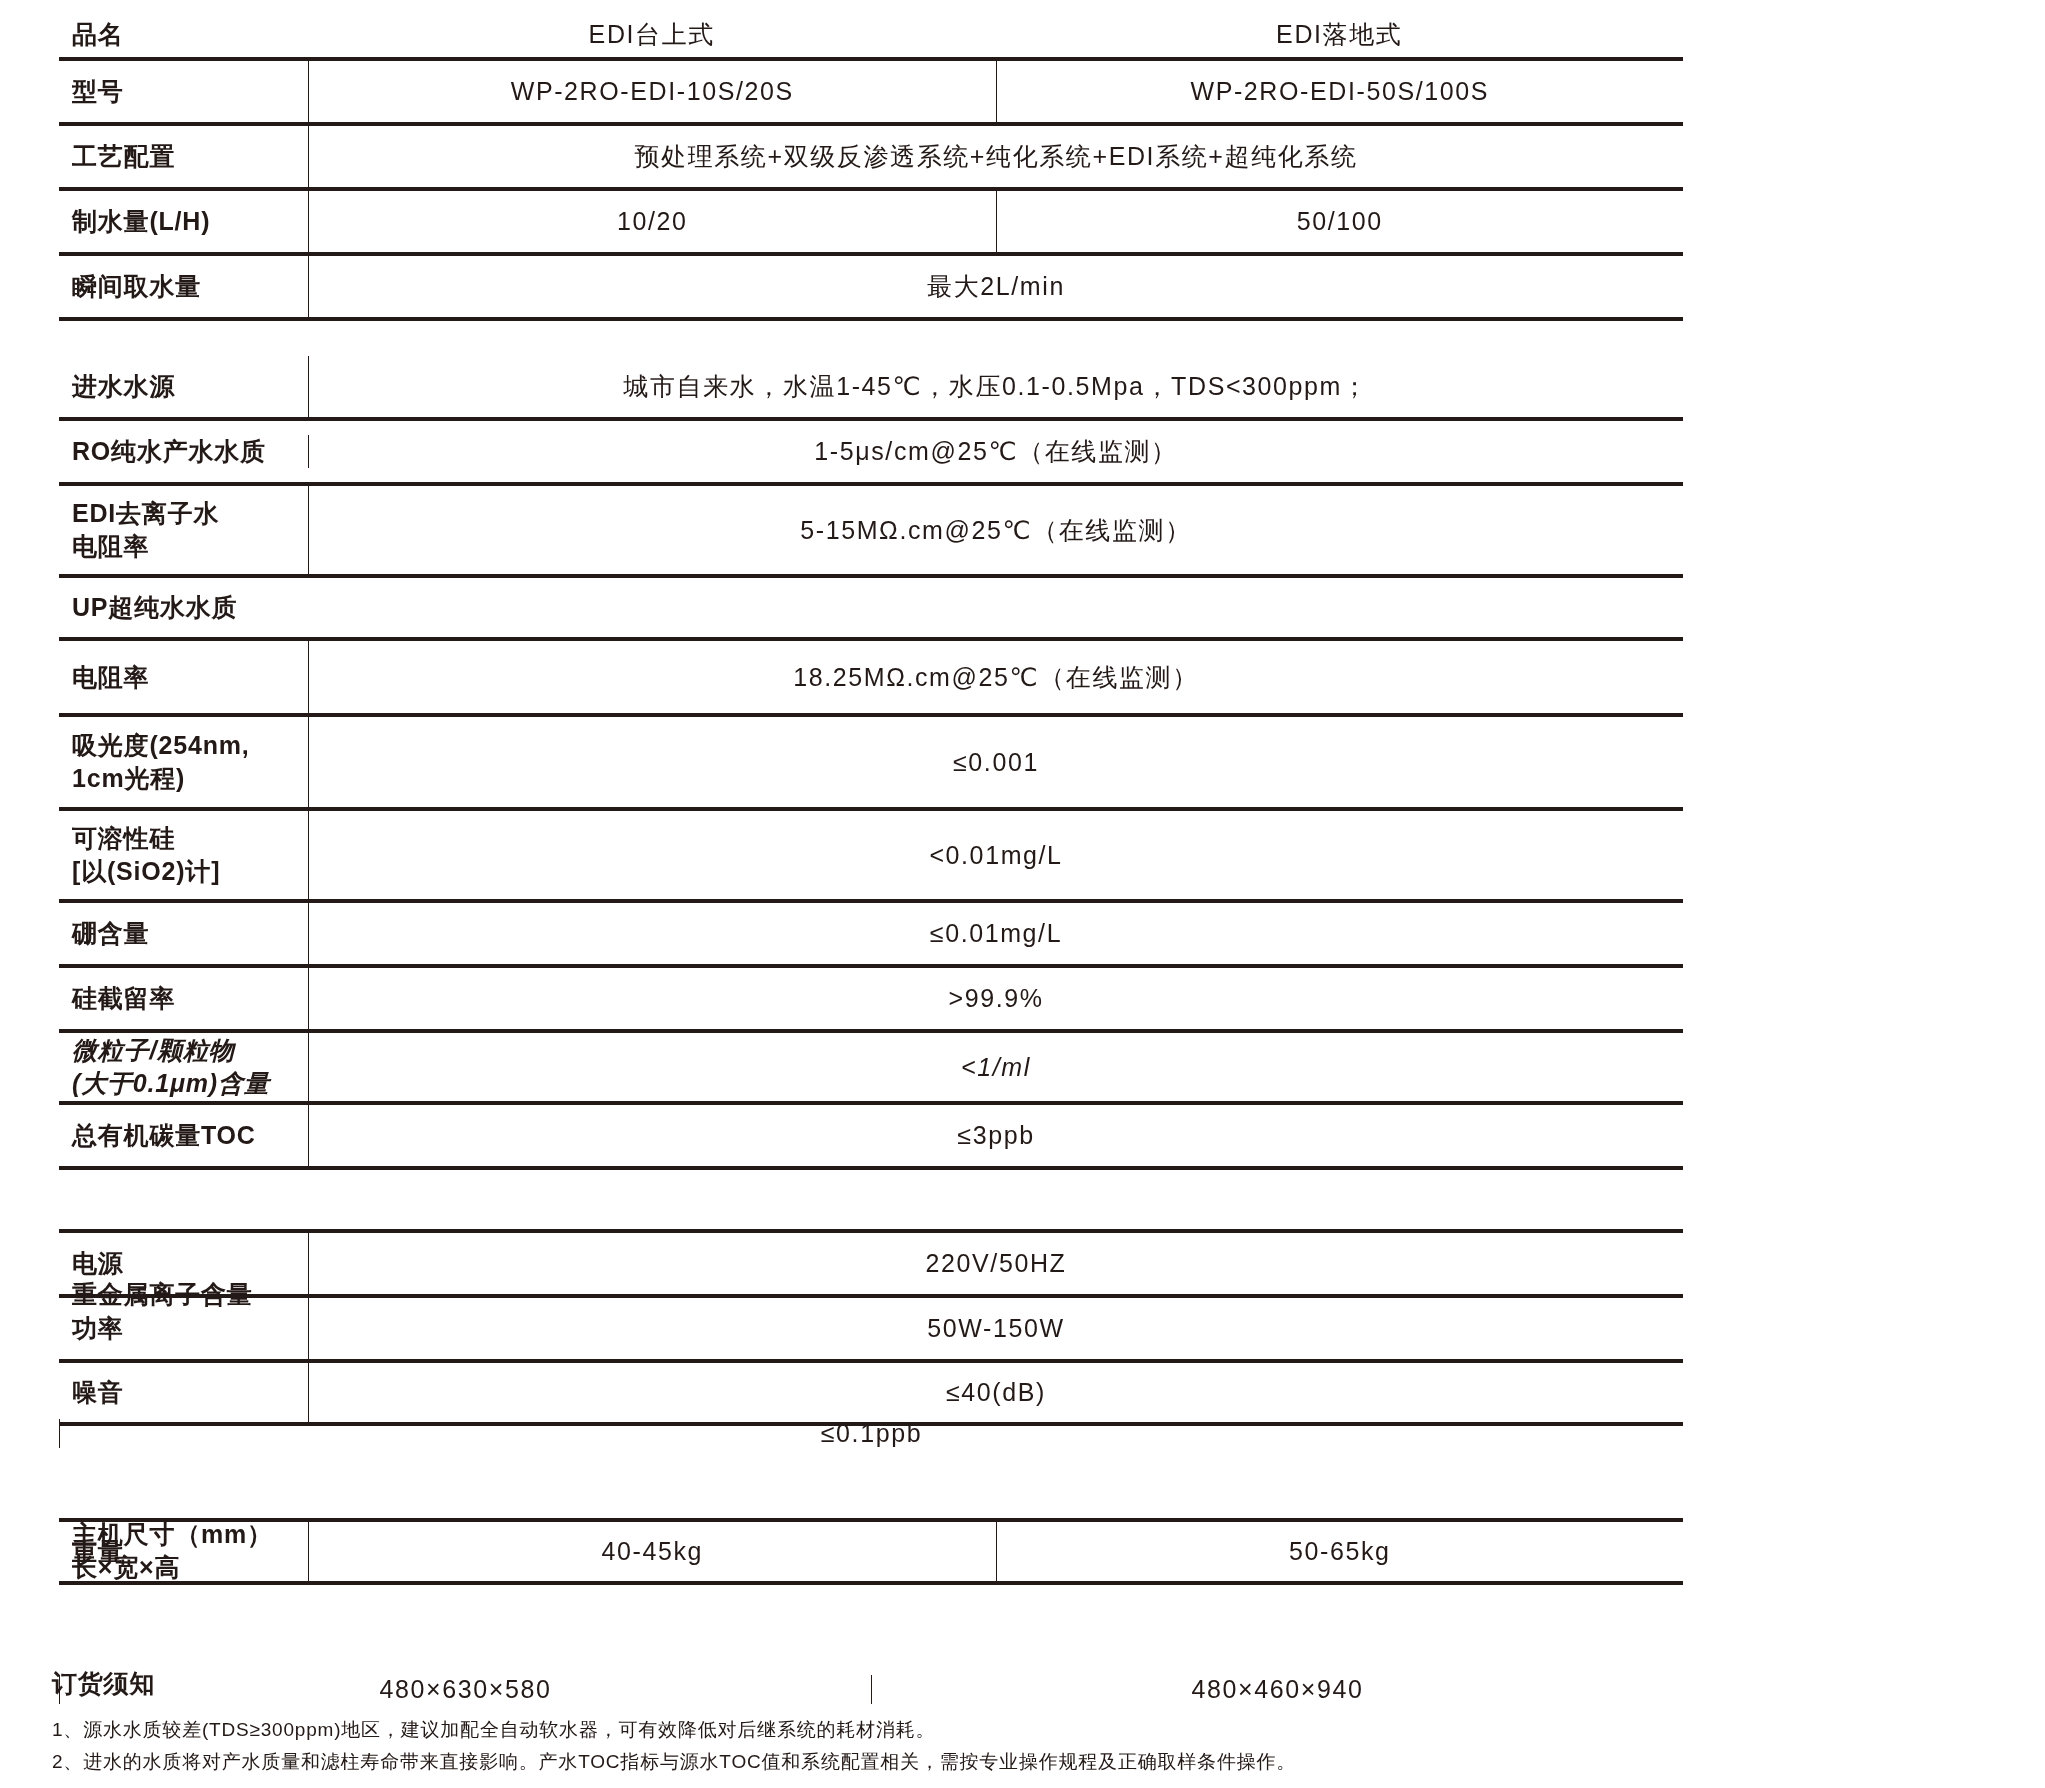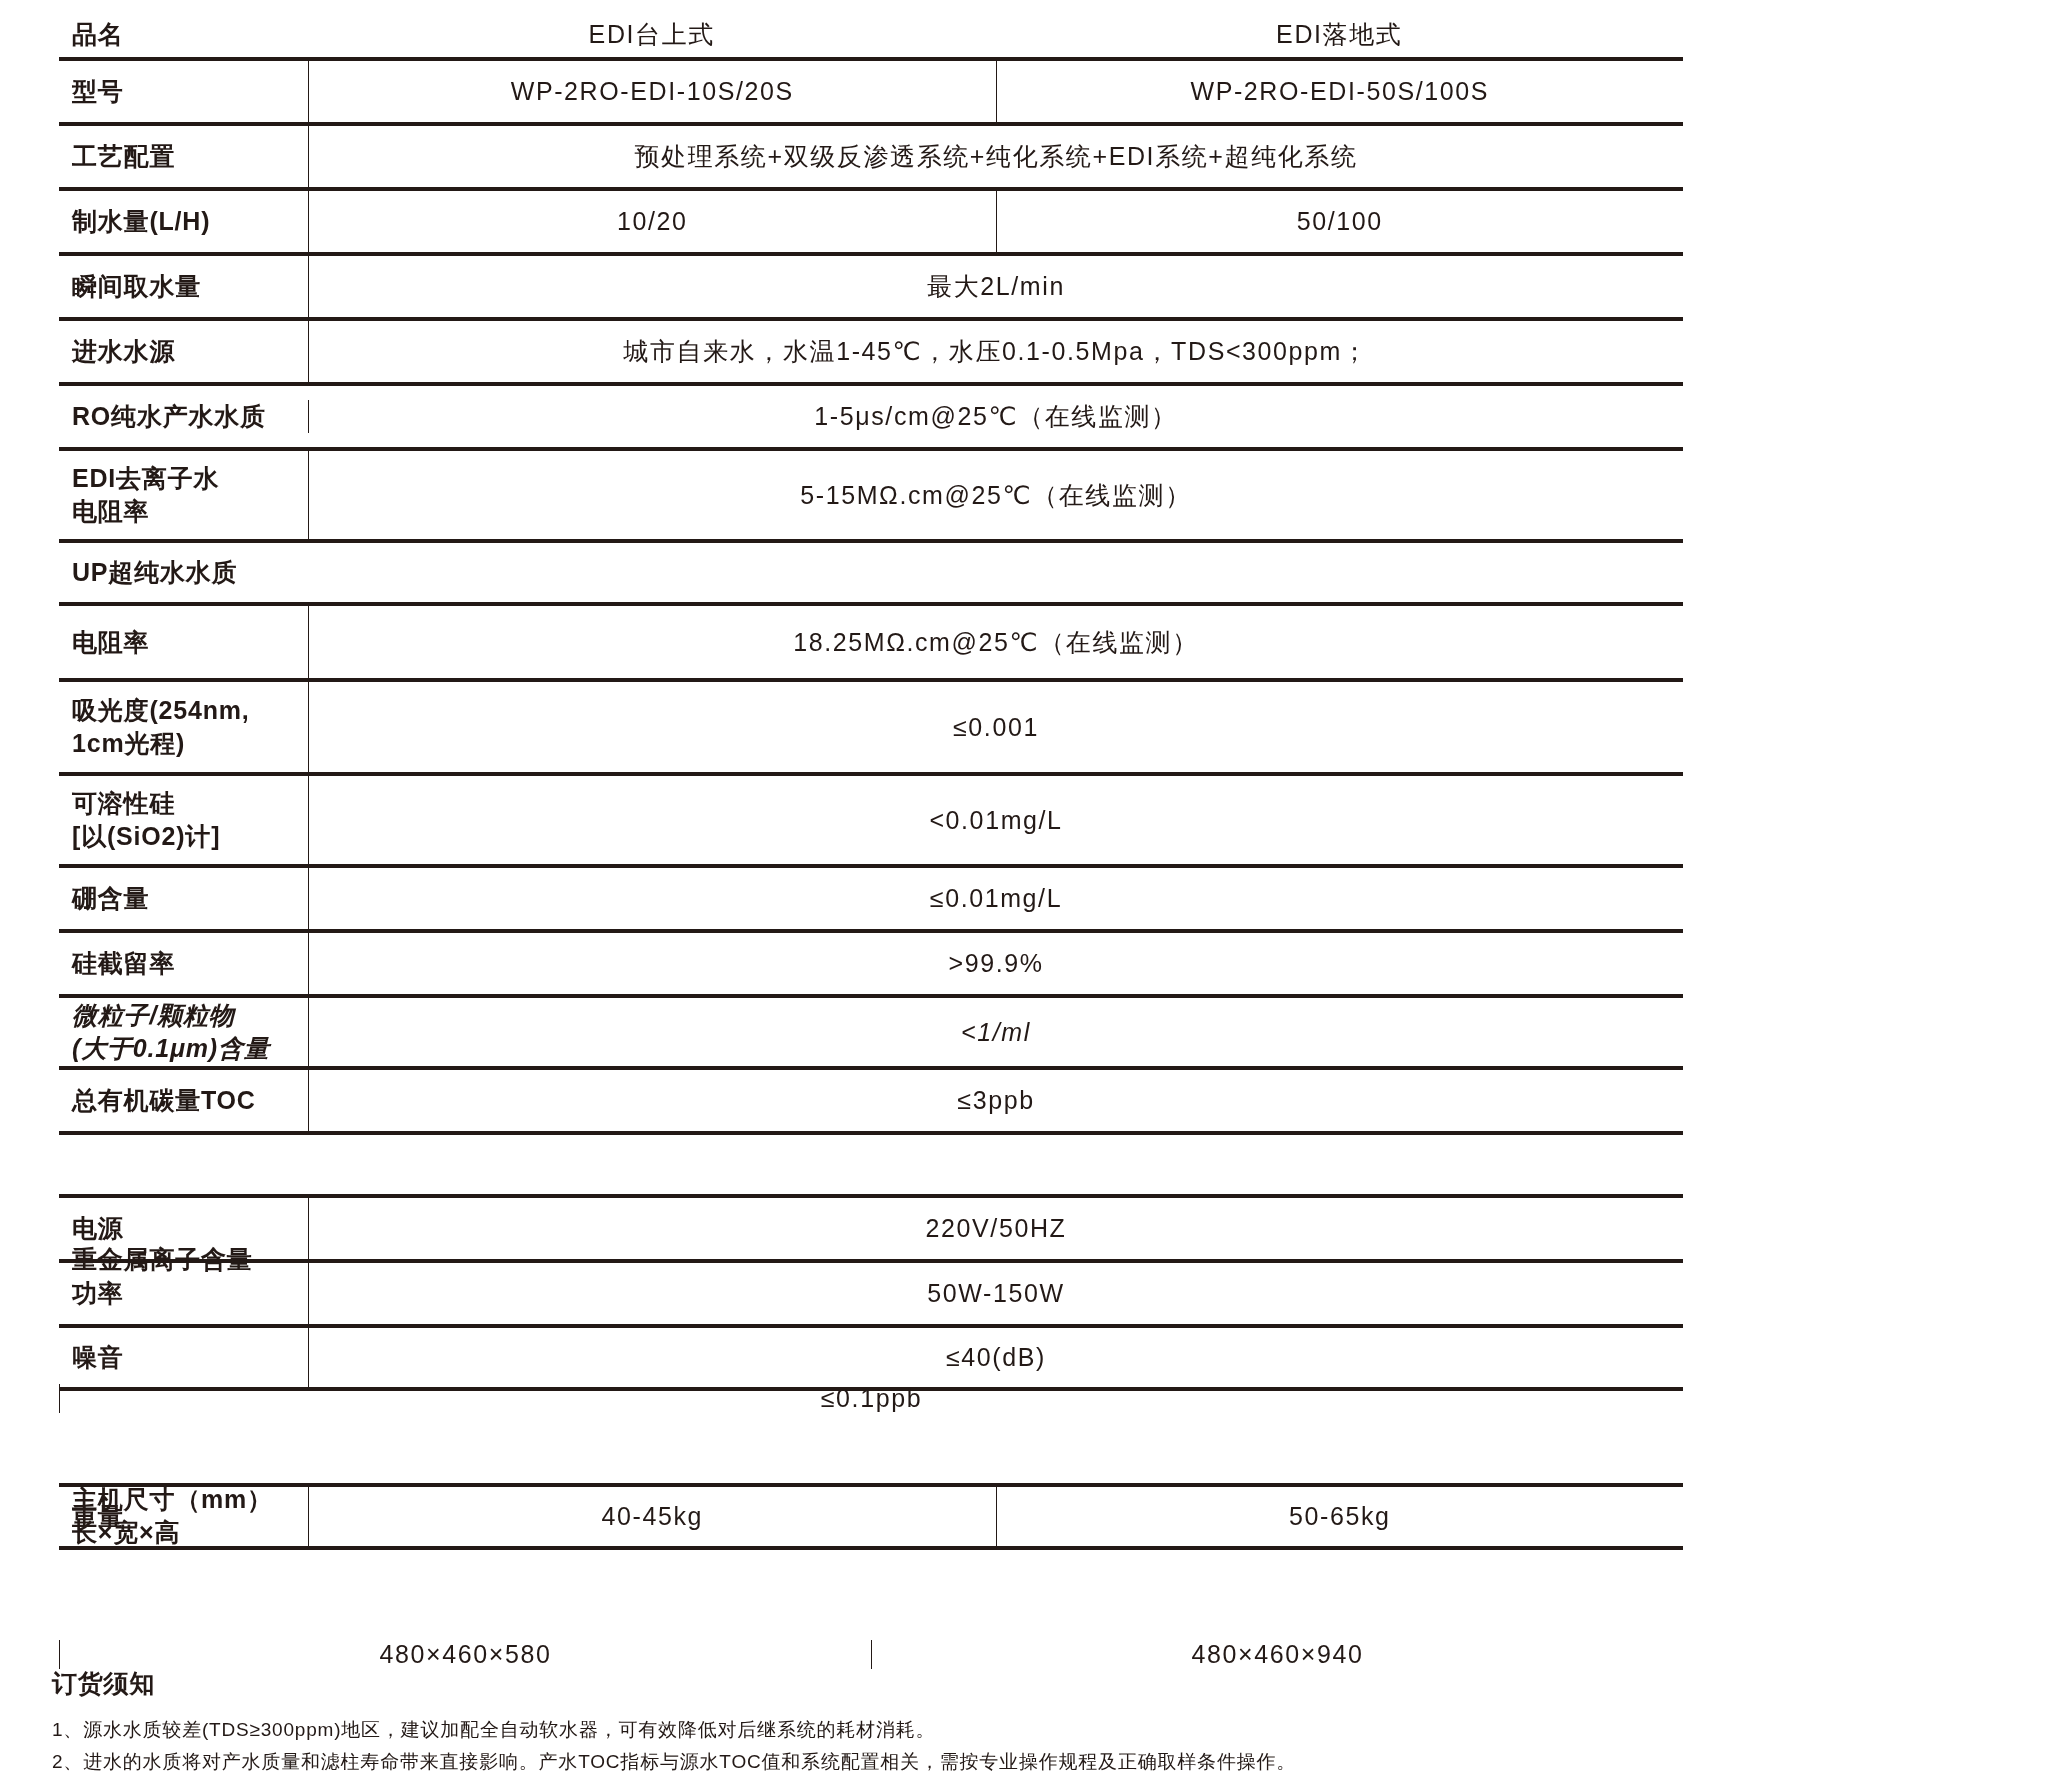--- a/index.html
+++ b/index.html
@@ -116,21 +116,21 @@
         <div class="cell">10/20</div>
         <div class="cell second">50/100</div>
       </div>
     </div>
     <div class="row" style="height: 65px;">
       <div class="row-label">瞬间取水量</div>
       <div class="cells with-divider">
         <div class="cell">最大2L/min</div>
       </div>
     </div>
-    <div class="row" style="height: 65px;">
+    <div class="row" style="height: 65px; margin-top: 35px;">
       <div class="row-label">进水水源</div>
       <div class="cells with-divider">
         <div class="cell">城市自来水，水温1-45℃，水压0.1-0.5Mpa，TDS&lt;300ppm；</div>
       </div>
     </div>
     <div class="row" style="height: 65px; align-items: center;">
       <div class="row-label">RO纯水产水水质</div>
       <div class="cells with-divider">
         <div class="cell">1-5μs/cm@25℃（在线监测）</div>
       </div>
@@ -211,21 +211,21 @@
     <div class="row" style="height: 63px;">
       <div class="row-label">噪音</div>
       <div class="cells with-divider">
         <div class="cell">≤40(dB)</div>
       </div>
     </div>
     <div class="row" style="height: 96px; flex-direction: column;">
       <div class="row-label">主机尺寸（mm）
 长×宽×高</div>
       <div class="cells with-divider">
-        <div class="cell">480×460×580</div>
+        <div class="cell">480×630×580</div>
         <div class="cell second">480×460×940</div>
       </div>
     </div>
     <div class="row" style="height: 63px;">
       <div class="row-label">重量</div>
       <div class="cells with-divider">
         <div class="cell">40-45kg</div>
         <div class="cell second">50-65kg</div>
       </div>
     </div>

